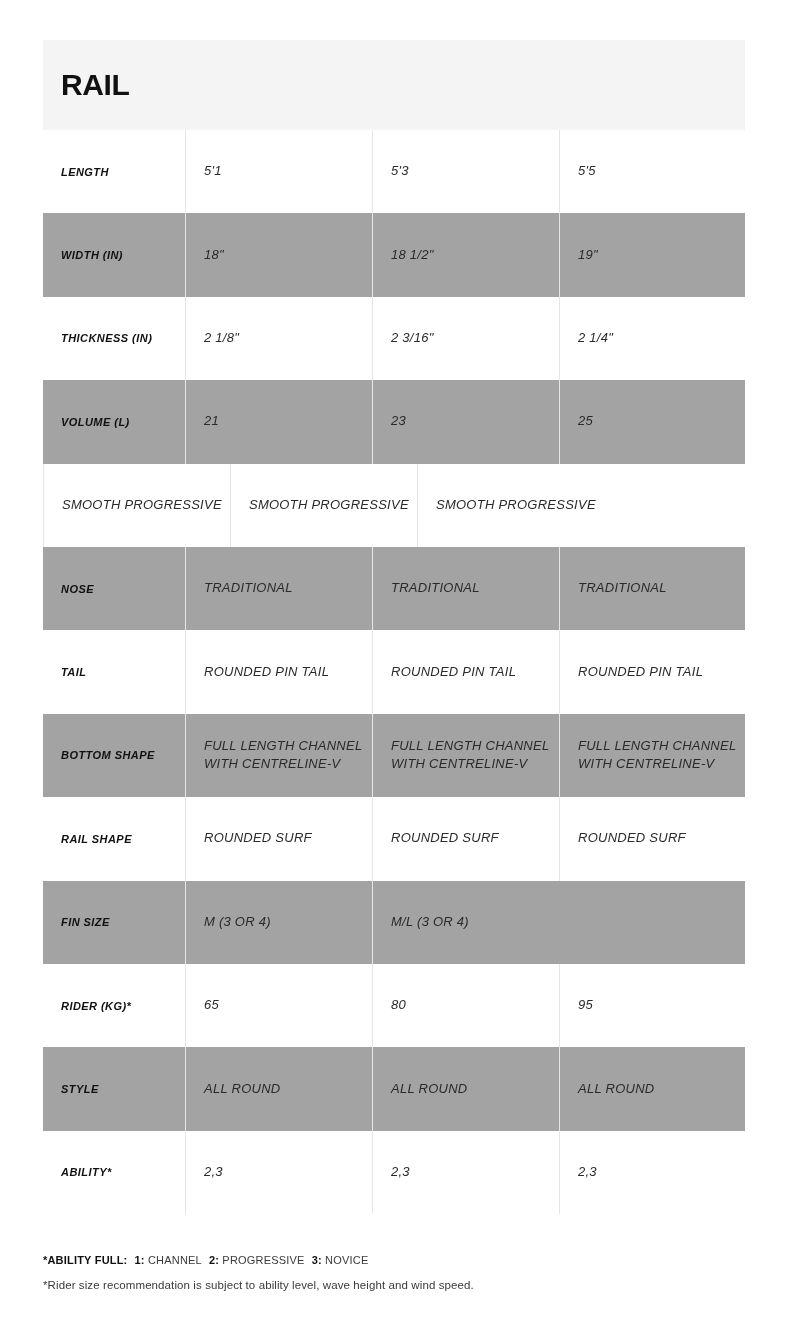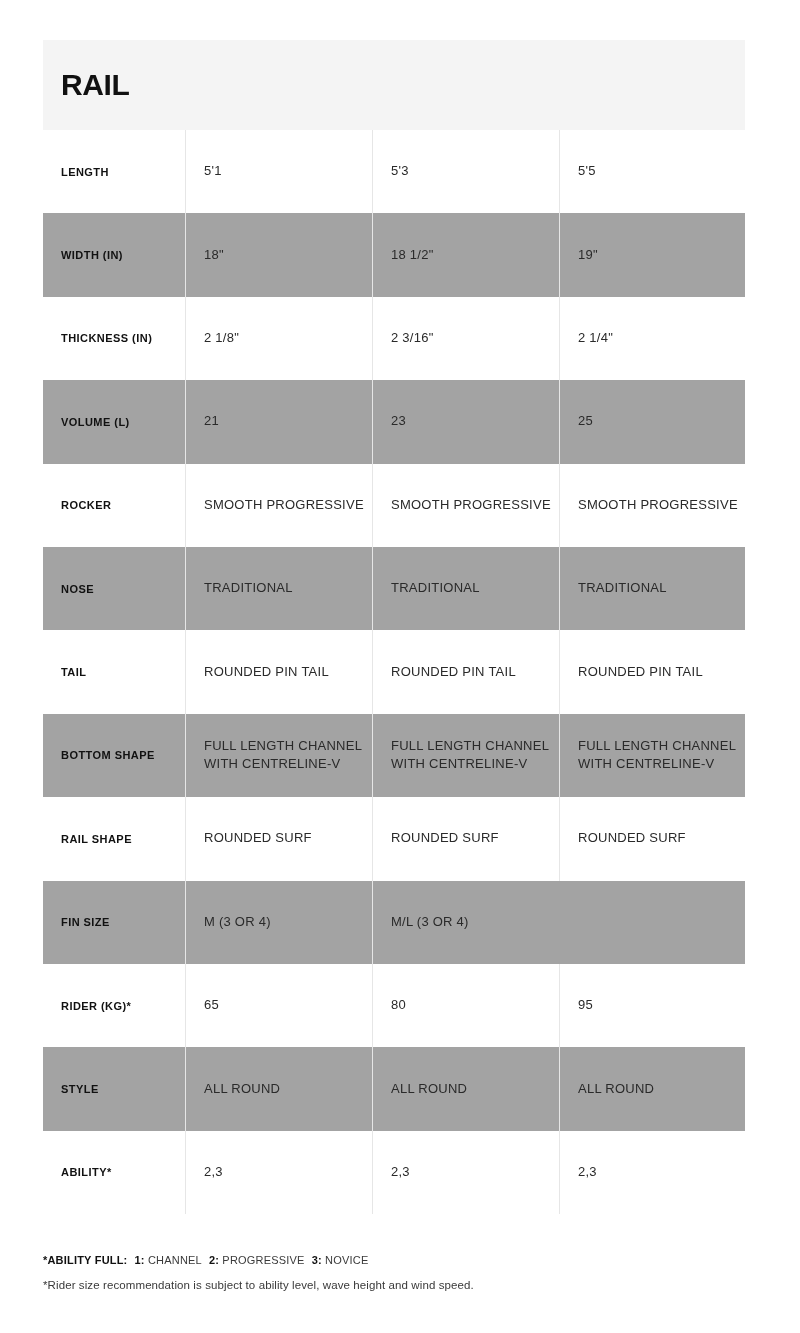--- a/index.html
+++ b/index.html
@@ -39,20 +39,21 @@
   .model-title {
     font-size: 30px;
     font-weight: bold;
     letter-spacing: -0.4px;
     color: #111111;
     line-height: 1;
   }
 
   .rows {
     position: relative;
+    font-style: italic;
   }
 
   .spec-row {
     display: flex;
     height: 83.4px;
     align-items: center;
     background: #ffffff;
     position: relative;
   }
   .spec-row.alt {
@@ -154,21 +155,20 @@
           <div class="cell cell-value">2 3/16"</div>
           <div class="cell cell-value">2 1/4"</div>
         </div>
         <div class="spec-row alt">
           <div class="cell cell-label">VOLUME (L)</div>
           <div class="cell cell-value">21</div>
           <div class="cell cell-value">23</div>
           <div class="cell cell-value">25</div>
         </div>
         <div class="spec-row">
-          <div class="cell cell-label">ROCKER</div>
           <div class="cell cell-value">SMOOTH PROGRESSIVE</div>
           <div class="cell cell-value">SMOOTH PROGRESSIVE</div>
           <div class="cell cell-value">SMOOTH PROGRESSIVE</div>
         </div>
         <div class="spec-row alt">
           <div class="cell cell-label">NOSE</div>
           <div class="cell cell-value">TRADITIONAL</div>
           <div class="cell cell-value">TRADITIONAL</div>
           <div class="cell cell-value">TRADITIONAL</div>
         </div>

